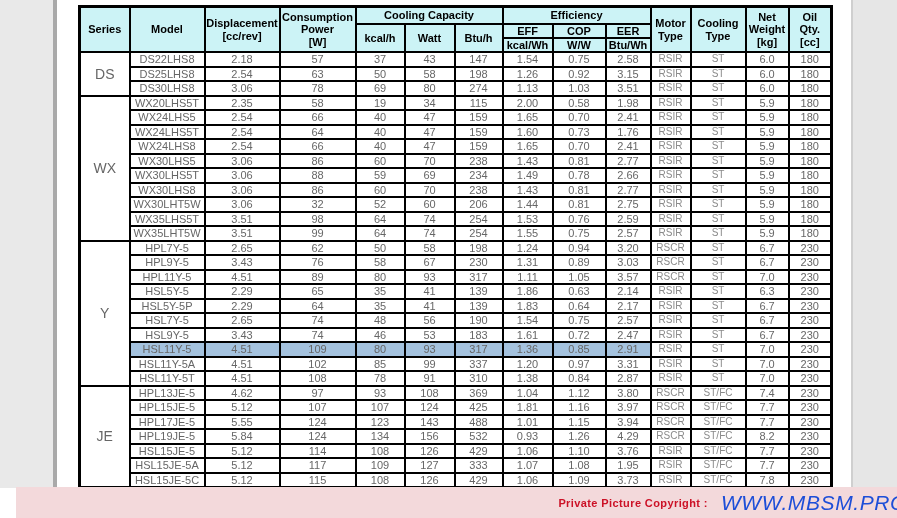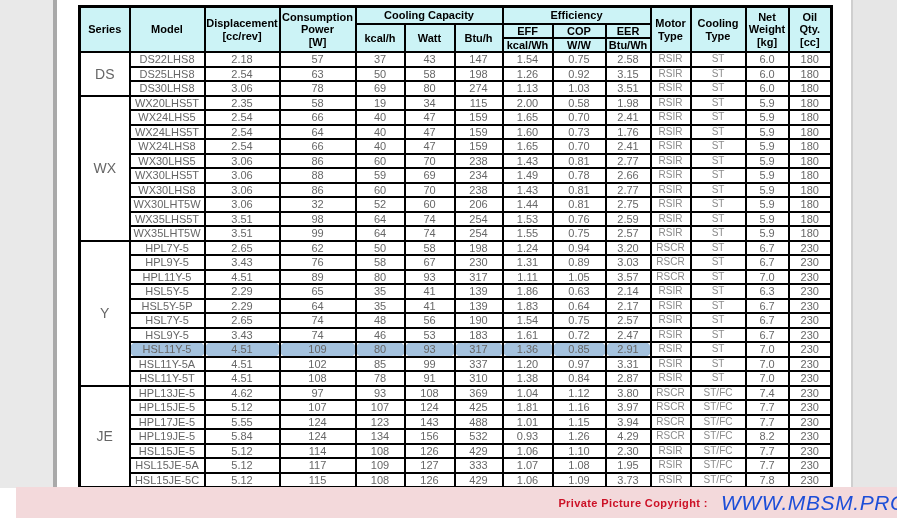--- a/index.html
+++ b/index.html
@@ -18,21 +18,21 @@
   thead th {
     background:var(--header-bg,#ccf3f6); font-size:11px; font-weight:bold; color:#000;
     white-space:pre-line; line-height:1.12;
   }
   thead tr:nth-child(1) { height:17px; }
   thead tr:nth-child(2) { height:14px; }
   thead tr:nth-child(3) { height:13px; }
   tbody td { height:12.5px; font-size:11px; line-height:12px; color:#666; background:#fff; }
   tbody td.small { font-size:10px; color:#8a8a8a; }
   tbody td.series { font-size:14px; color:#666; }
-  tbody td.hl { background:var(--highlight,#a4c2de);border-radius:7px; }
+  tbody td.hl { background:var(--highlight,#a4c2de); }
 
   .footer-bar {
     position:absolute; left:16px; top:487px; width:897px; height:31px;
     background:var(--footer-bg,#f3d9db);
     display:flex; align-items:center; justify-content:flex-end; gap:13px;
     padding-right:6px; box-sizing:border-box;
   }
   .copyright { color:var(--copyright-red,#cc1126); font-size:11px; font-weight:bold; letter-spacing:0.4px; }
   .watermark { color:#1d4ed8; font-size:21px; letter-spacing:0.6px;font-style:italic; }
 </style>
@@ -509,21 +509,21 @@
         </tr>
         <tr>
           <td class="">HSL15JE-5</td>
           <td class="">5.12</td>
           <td class="">114</td>
           <td class="">108</td>
           <td class="">126</td>
           <td class="">429</td>
           <td class="">1.06</td>
           <td class="">1.10</td>
-          <td class="">2.30</td>
+          <td class="">3.76</td>
           <td class="small">RSIR</td>
           <td class="small">ST/FC</td>
           <td class="">7.7</td>
           <td class="">230</td>
         </tr>
         <tr>
           <td class="">HSL15JE-5A</td>
           <td class="">5.12</td>
           <td class="">117</td>
           <td class="">109</td>

